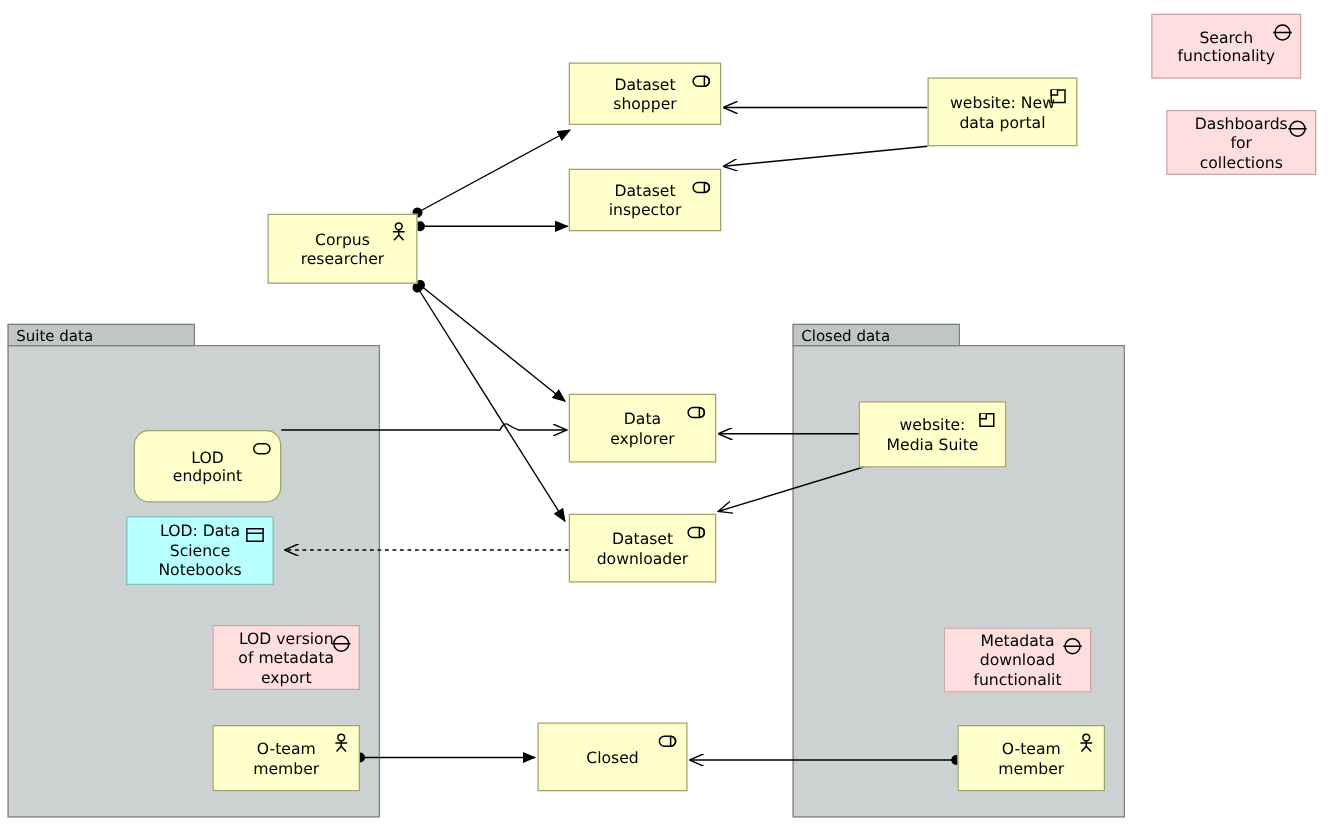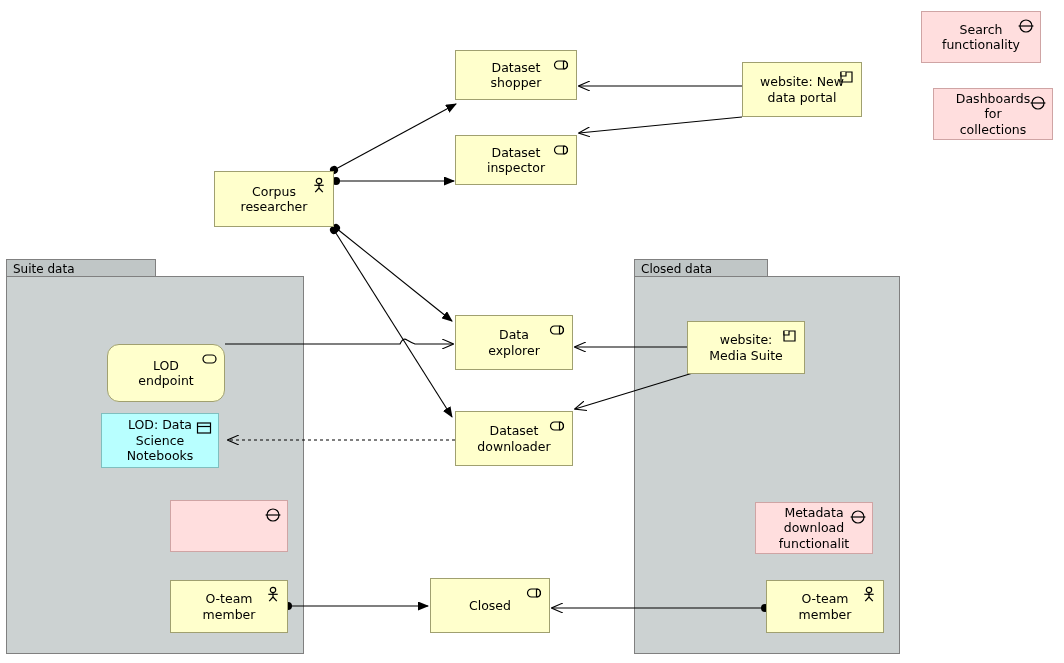--- a/index.html
+++ b/index.html
@@ -200,20 +200,21 @@
       <div class="node tech" style="left: 101px; top: 413px; width: 118px; height: 55px;">
         <span class="label">LOD: Data<br>Science<br>Notebooks</span>
         <span class="el-icon">
           <svg width="18" height="18" viewBox="0 0 18 18">
             <rect x="2.5" y="4" width="13" height="10" fill="none" stroke="#000" stroke-width="1.2"></rect>
             <line x1="2.5" y1="7.5" x2="15.5" y2="7.5" stroke="#000" stroke-width="1.2"></line>
           </svg>
         </span>
       </div>
       <div class="node req" style="left: 170px; top: 500px; width: 118px; height: 52px;">
+        <span class="label">LOD version<br>of metadata<br>export</span>
         <span class="el-icon">
           <svg width="18" height="18" viewBox="0 0 18 18">
             <circle cx="9" cy="9" r="6" fill="none" stroke="#000" stroke-width="1.2"></circle>
             <line x1="1.6" y1="9" x2="16.4" y2="9" stroke="#000" stroke-width="1.2"></line>
           </svg>
         </span>
       </div>
       <div class="node" style="left: 170px; top: 580px; width: 118px; height: 53px;">
         <span class="label">O-team<br>member</span>
         <span class="el-icon">

